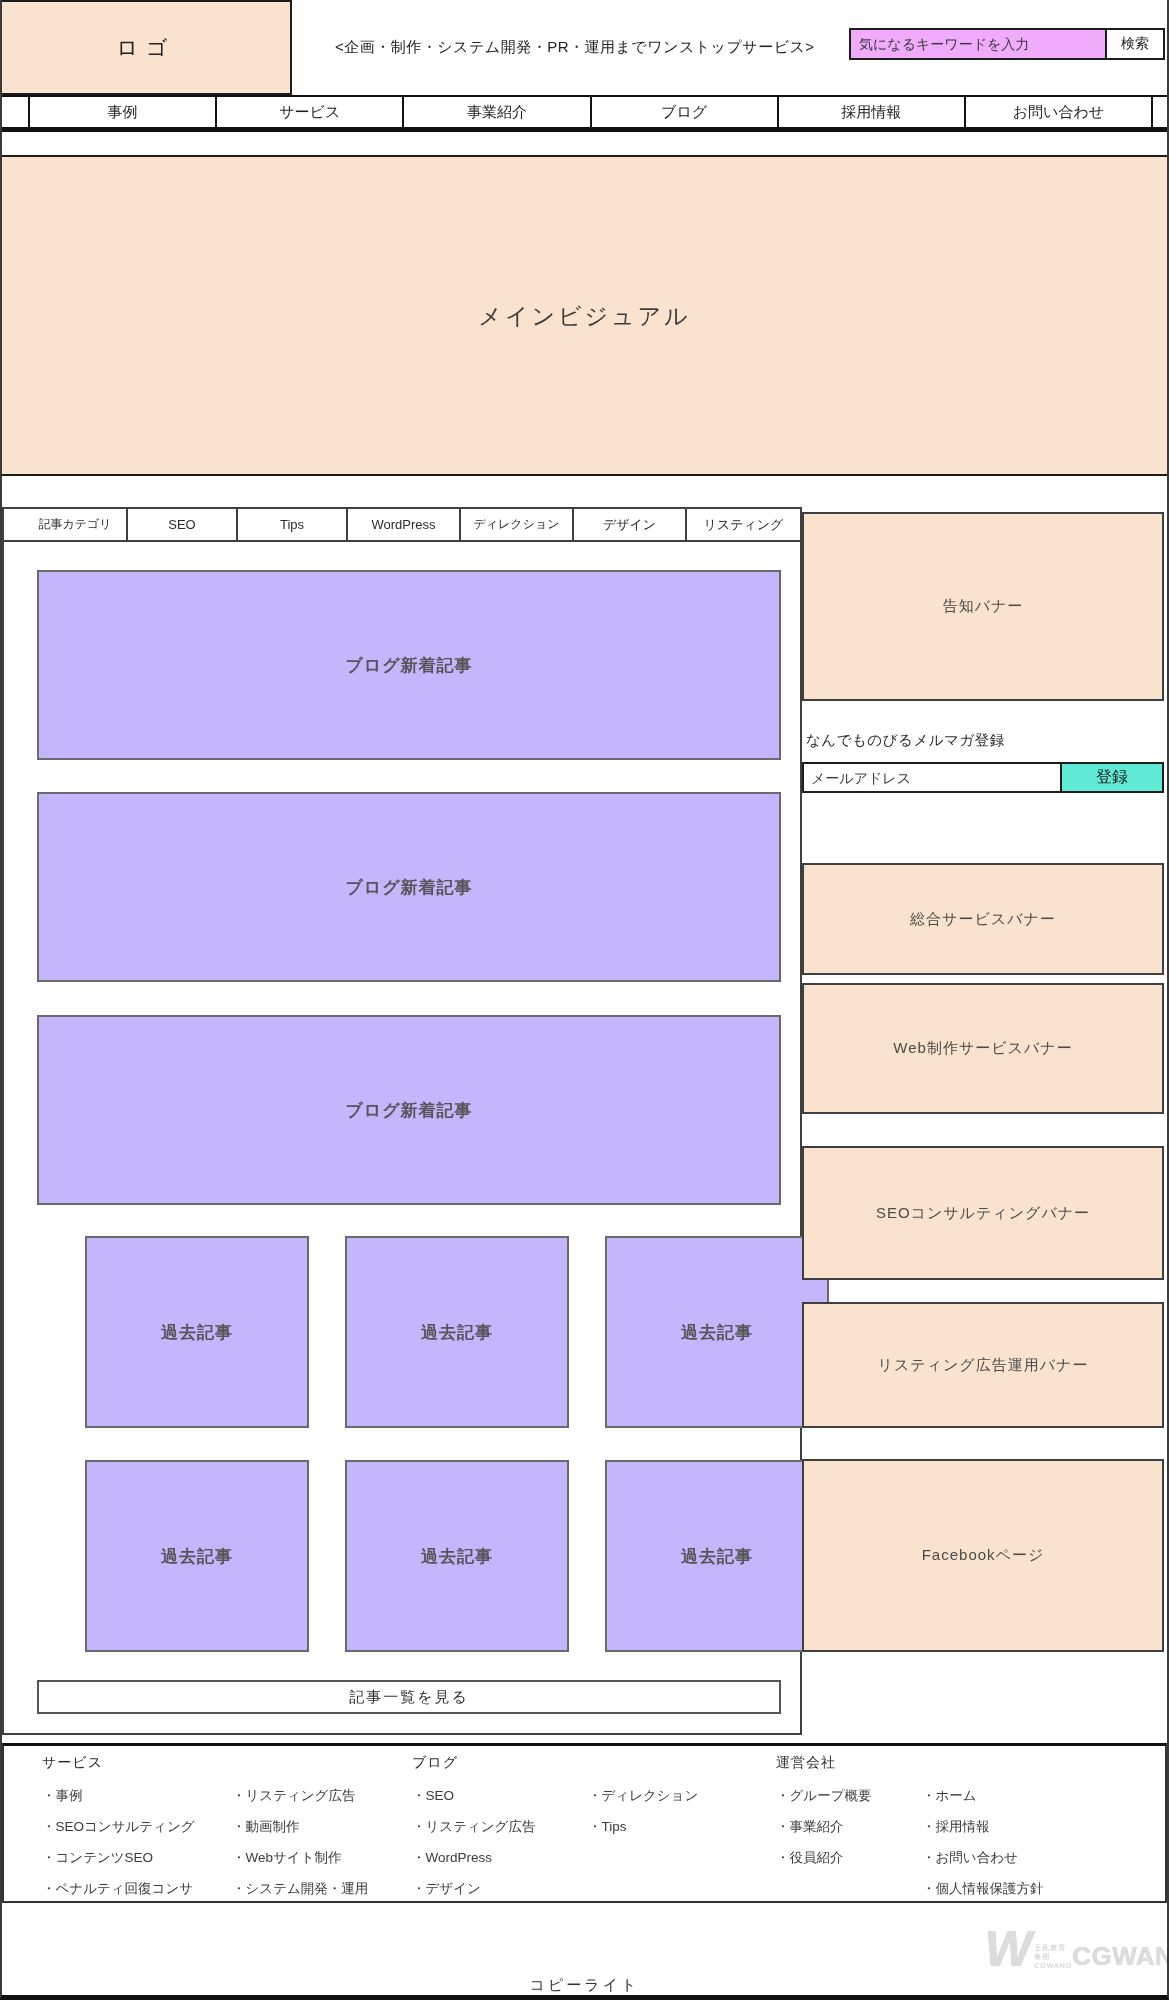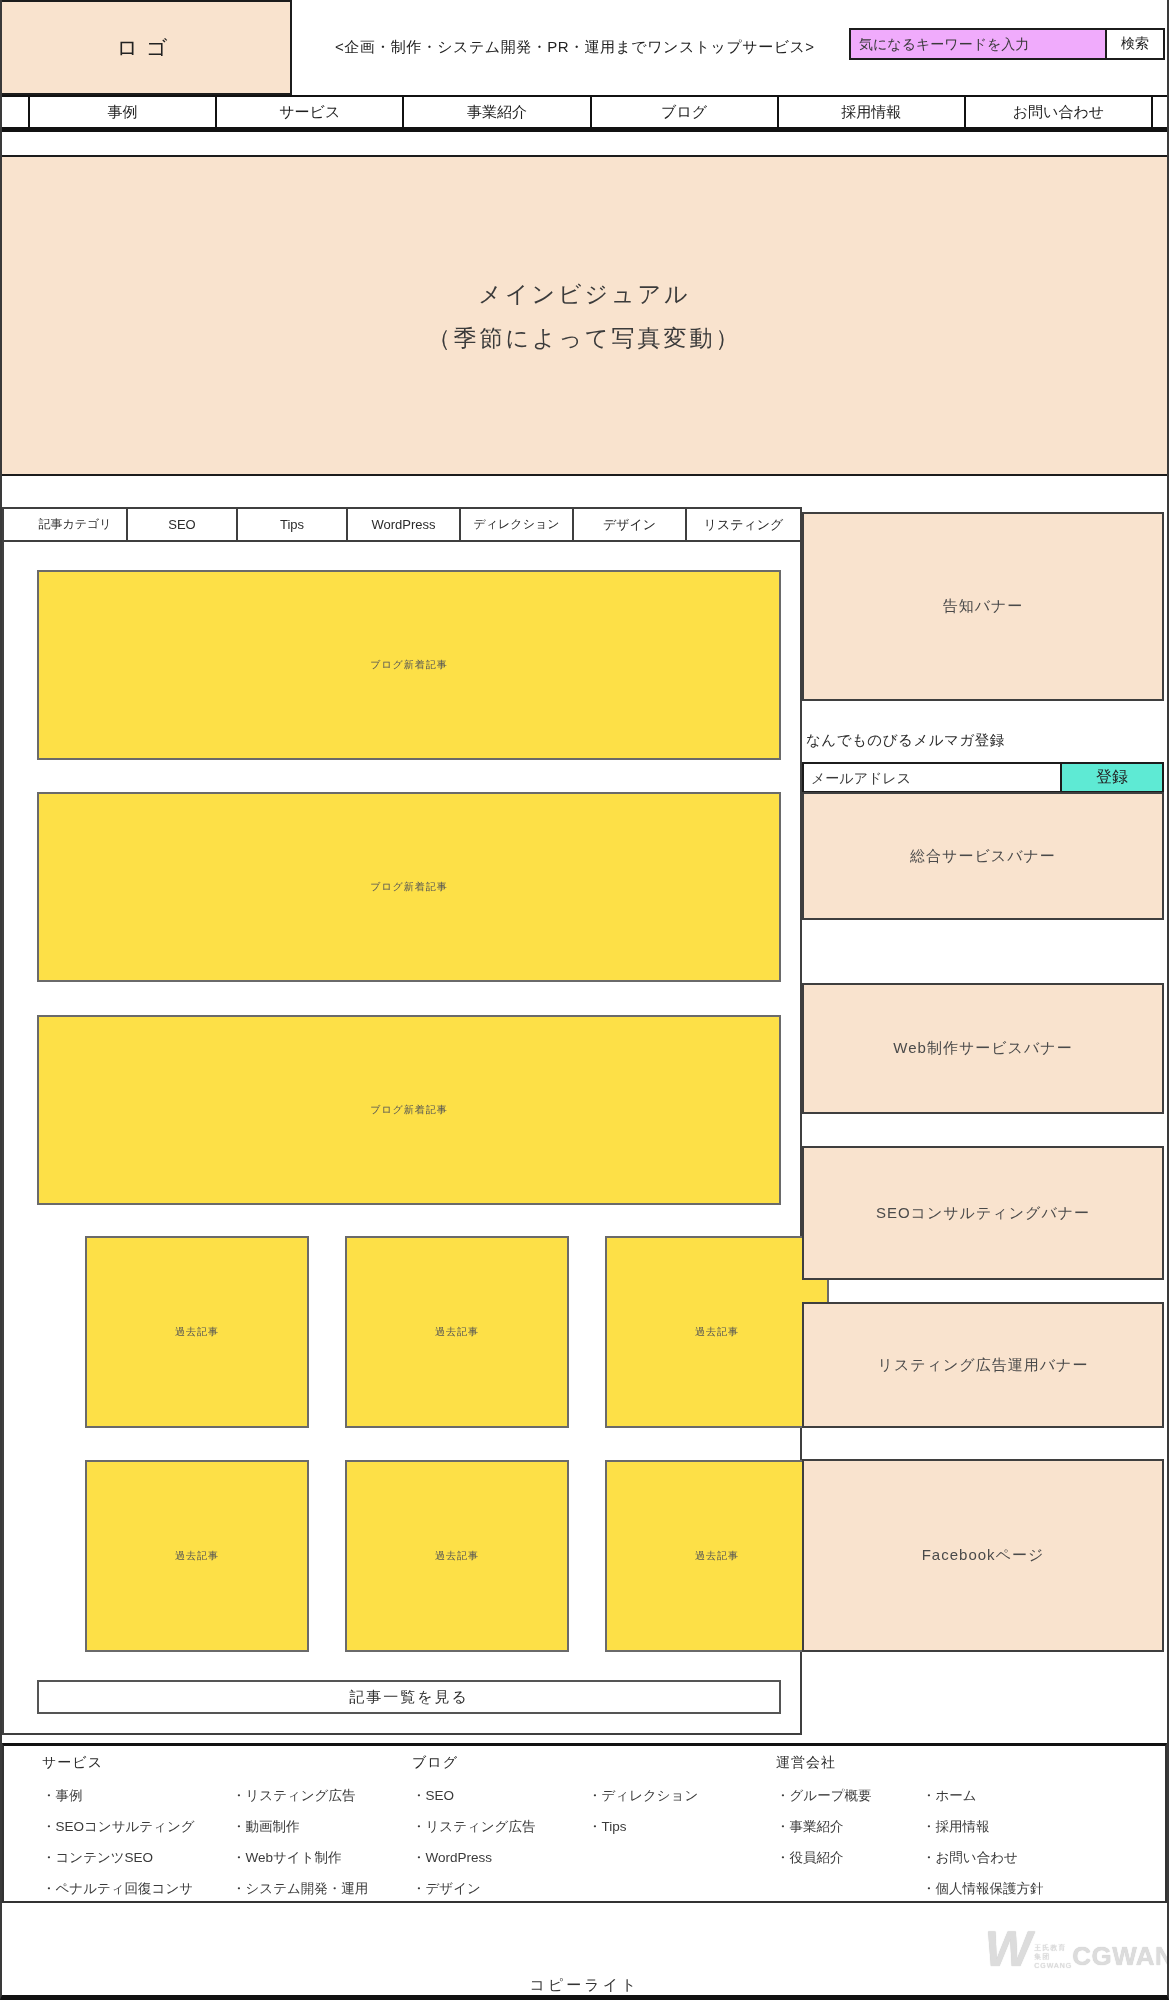--- a/index.html
+++ b/index.html
@@ -38,39 +38,39 @@
 
   
   .content{position:absolute;left:2px;top:507px;width:800px;height:1228px;box-sizing:border-box;
     border:2px solid #3f3f3f;background:#fff;}
   .tabs{position:absolute;left:0;top:0;width:796px;height:33px;box-sizing:border-box;
     border-bottom:2px solid #3f3f3f;display:flex;padding-left:20px;}
   .tab{box-sizing:border-box;border-right:2px solid #3f3f3f;display:flex;align-items:center;justify-content:center;
     font-size:13px;color:#2b2b2b;cursor:pointer;}
   .tab.small{font-size:12px;}
   .tab:last-child{border-right:none;flex:1;}
-  .card{position:absolute;box-sizing:border-box;border:2px solid #6a6a6a;background:#fde047;
-    display:flex;align-items:center;justify-content:center;font-size:10px;color:#555;
-    letter-spacing:1px;cursor:pointer;}
+  .card{position:absolute;box-sizing:border-box;border:2px solid #6a6a6a;background:#c4b5fd;
+    display:flex;align-items:center;justify-content:center;font-size:17px;color:#555;
+    letter-spacing:1px;cursor:pointer;font-weight:bold;}
   .np{left:33px;width:744px;height:190px;}
   .np1{top:61px;} .np2{top:283px;} .np3{top:506px;}
   .pp{width:224px;height:192px;margin-left:48px;}
   .r1{top:727px;} .r2{top:951px;}
   .c1{left:33px;} .c2{left:293px;} .c3{left:553px;}
   .view-all{position:absolute;left:33px;top:1171px;width:744px;height:34px;box-sizing:border-box;
     border:2px solid #555;background:#fff;font-size:15px;color:#2e2e2e;letter-spacing:2px;
     font-family:"Liberation Sans","DejaVu Sans",sans-serif;cursor:pointer;}
 
   
   .sb-banner{position:absolute;left:802px;width:362px;box-sizing:border-box;
     background:var(--peach,#f9e3ce);border:2px solid #3f3f3f;
     display:flex;align-items:center;justify-content:center;font-size:15px;color:#4a4a4a;
     letter-spacing:1px;cursor:pointer;}
   .sb-notice{top:512px;height:189px;}
-  .sb-b1{top:792px;height:128px;}
+  .sb-b1{top:863px;height:112px;}
   .sb-b2{top:983px;height:131px;}
   .sb-b3{top:1146px;height:134px;}
   .sb-b4{top:1302px;height:126px;}
   .sb-b5{top:1459px;height:193px;}
   .newsletter-label{position:absolute;left:806px;top:731px;font-size:14.5px;color:#2c2c2c;letter-spacing:0.5px;}
   .emailrow{position:absolute;left:802px;top:762px;width:362px;height:31px;box-sizing:border-box;
     border:2px solid #1c1c1c;display:flex;background:#fff;}
   .email-input{flex:1;border:none;outline:none;padding:0 7px;font-size:14px;min-width:0;
     font-family:"Liberation Sans","DejaVu Sans",sans-serif;color:#a16207;background:#fff;}
   .email-input::placeholder{color:#3a3a3a;opacity:1;}
@@ -118,21 +118,20 @@
     <a class="nav-item">サービス</a>
     <a class="nav-item">事業紹介</a>
     <a class="nav-item">ブログ</a>
     <a class="nav-item">採用情報</a>
     <a class="nav-item">お問い合わせ</a>
     <div class="nav-spacer end"></div>
   </div>
 
   <div class="hero">
     <div>メインビジュアル</div>
-    <div>（季節によって写真変動）</div>
   </div>
 
   <div class="content">
     <div class="tabs">
       <div class="tab small" style="width:104px;">記事カテゴリ</div>
       <div class="tab" style="width:110px;">SEO</div>
       <div class="tab" style="width:110px;">Tips</div>
       <div class="tab" style="width:113px;">WordPress</div>
       <div class="tab small" style="width:113px;">ディレクション</div>
       <div class="tab" style="width:113px;">デザイン</div>

